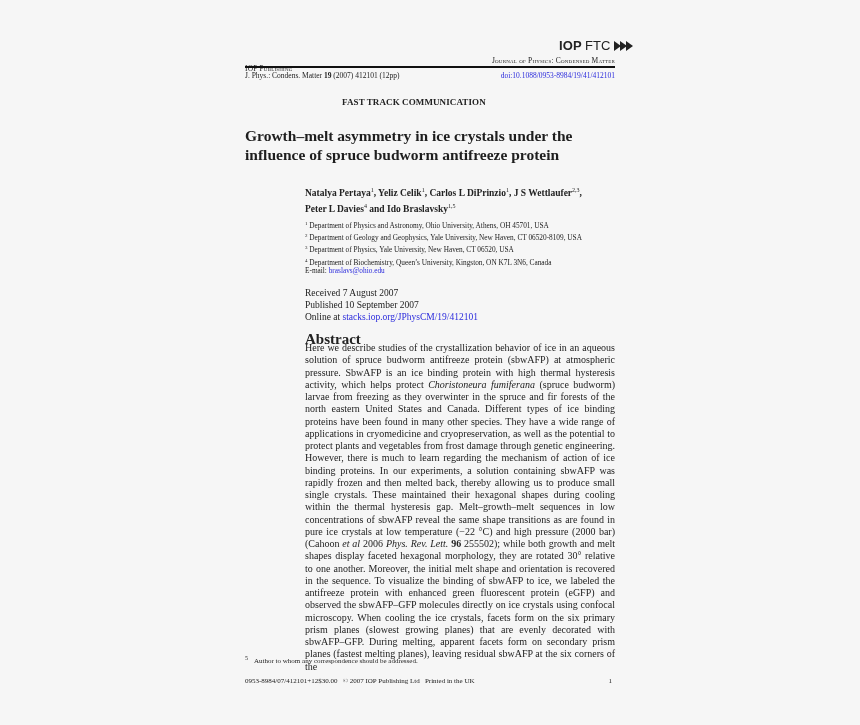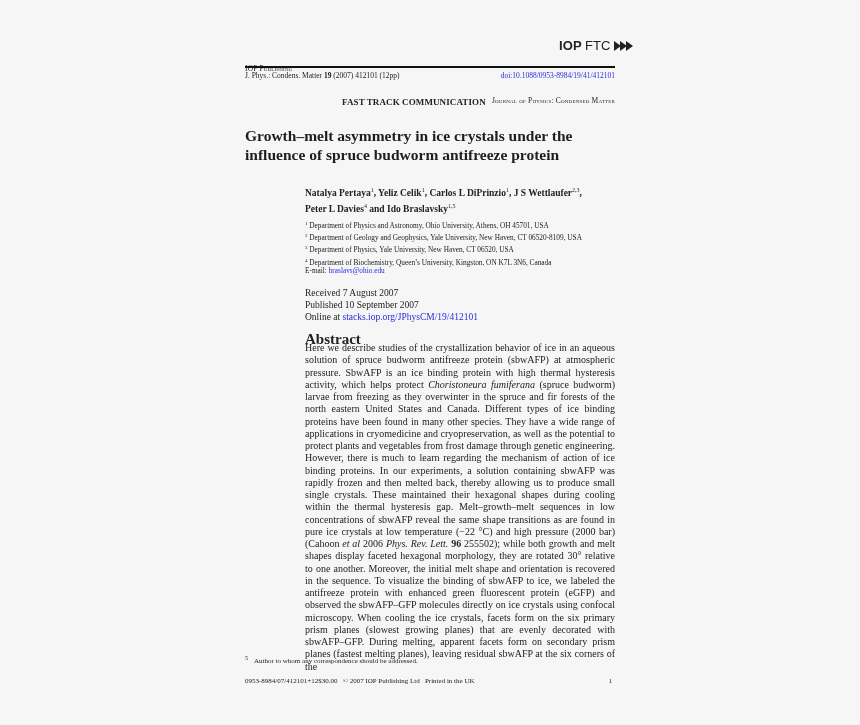--- a/index.html
+++ b/index.html
@@ -29,21 +29,21 @@
       border-top: 5px solid transparent; border-bottom: 5px solid transparent;
       border-left: 7px solid #222; margin-left: -1px;
     }
 
     .pub-left {
       left: 245px; top: 64px; font-size: 7.5px;
       font-variant: small-caps; letter-spacing: 0.2px;
     }
     .pub-right {
       right: 245px; top: 56px; font-size: 7.5px;
-      font-variant: small-caps; letter-spacing: 0.2px; text-align: right; margin-top: 40px;
+      font-variant: small-caps; letter-spacing: 0.2px; text-align: right;
     }
     .rule {
       left: 245px; top: 66px; width: 370px; height: 2px; background: #111;
     }
     .citation {
       left: 245px; top: 71px; font-size: 7.5px;
     }
     .doi {
       right: 245px; top: 71px; font-size: 7.5px; text-align: right;
     }

